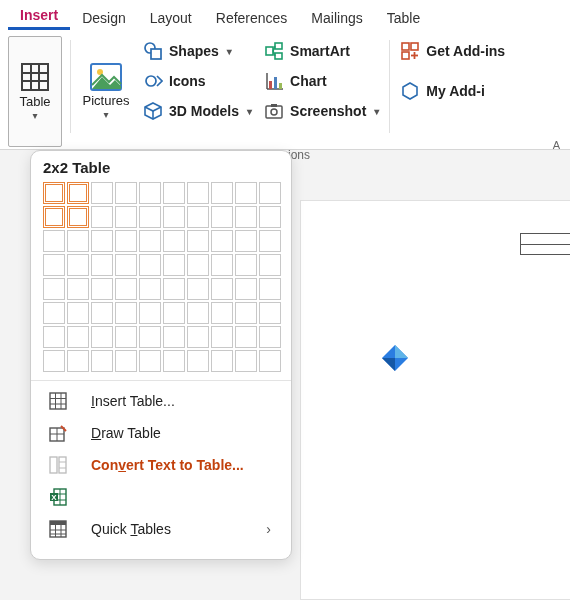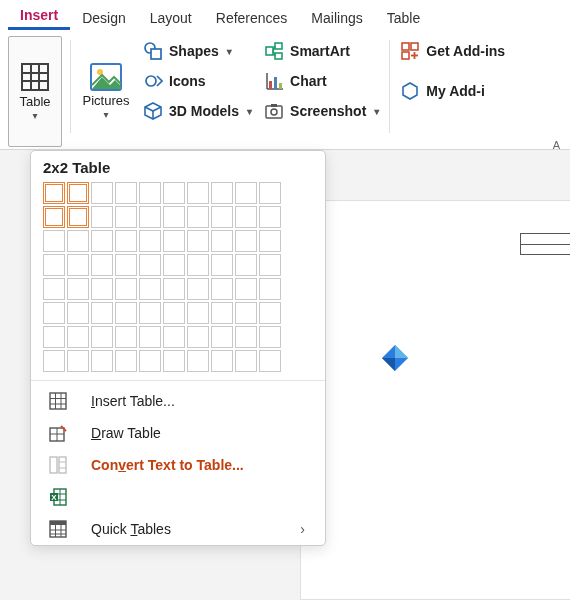--- a/index.html
+++ b/index.html
@@ -18,21 +18,21 @@
   .big-btn { display: flex; flex-direction: column; align-items: center; justify-content: center; width: 54px; height: 120px; border-radius: 2px; cursor: pointer; gap: 2px; }
   .big-btn.active-frame { border: 1px solid #b0b0b0; background: #fafafa; }
   .big-label { font-size: 13px; color: #222; }
   .caret { font-size: 10px; color: #555; line-height: 1; }
   .col { display: flex; flex-direction: column; gap: 4px; padding: 2px 2px; }
   .small-btn { display: flex; align-items: center; gap: 6px; height: 26px; padding: 0 4px; font-size: 14px; color: #222; cursor: pointer; white-space: nowrap; font-weight: bold; }
   .small-caret { font-size: 10px; color: #555; margin-left: 2px; }
   .addins-label { position: absolute; right: 10px; bottom: -2px; font-size: 11px; color: #666; }
 
   
-  .dropdown { position: absolute; left: 30px; top: 150px; width: 296px; background: #fff; border: 1px solid #ccc; border-radius: 5px; box-shadow: 0 4px 14px rgba(0,0,0,0.12); padding: 8px 8px 0; z-index: 5; }
+  .dropdown { position: absolute; left: 30px; top: 150px; width: 262px; background: #fff; border: 1px solid #ccc; border-radius: 10px; box-shadow: 0 4px 14px rgba(0,0,0,0.12); padding: 8px 8px 14px; z-index: 5; }
   .dd-title { font-weight: 700; font-size: 15px; color: #222; margin: 0 4px 6px; }
   .grid { display: grid; grid-template-columns: repeat(10, 22px); grid-auto-rows: 22px; gap: 2px; margin: 0 4px 8px; }
   .cell { border: 1px solid #c8c8c8; background: #fff; }
   .cell.sel { border: 1px solid #e8833a; background: #fff; position:relative; }
   .cell.sel::after { content:''; position:absolute; inset:1px; border:1px solid #e8833a; }
   .dd-sep { height: 1px; background: #e3e3e3; margin: 4px -8px; }
   .dd-item { display: flex; align-items: center; gap: 24px; padding: 7px 10px; font-size: 14px; color: #222; cursor: pointer; position: relative; }
   .dd-item.disabled { color: #c2410c; font-weight: bold; }
   .dd-item .arrow { position: absolute; right: 12px; font-size: 14px; color: #555; }
   .ul-char { text-decoration: underline; }

